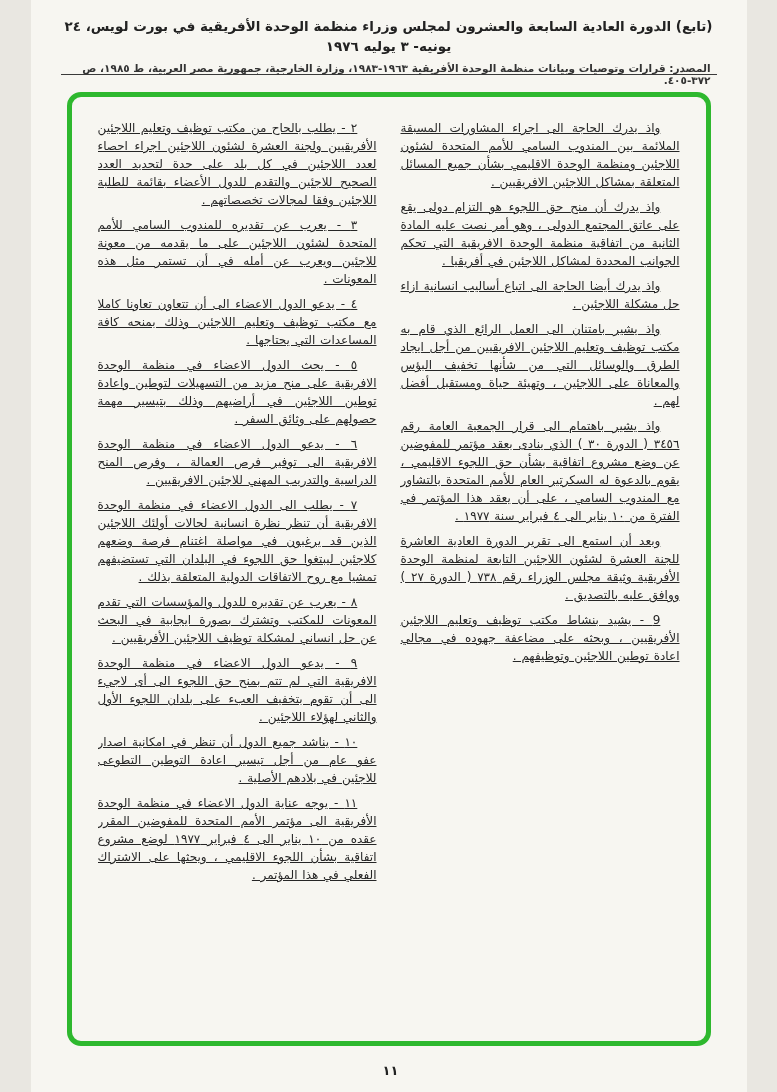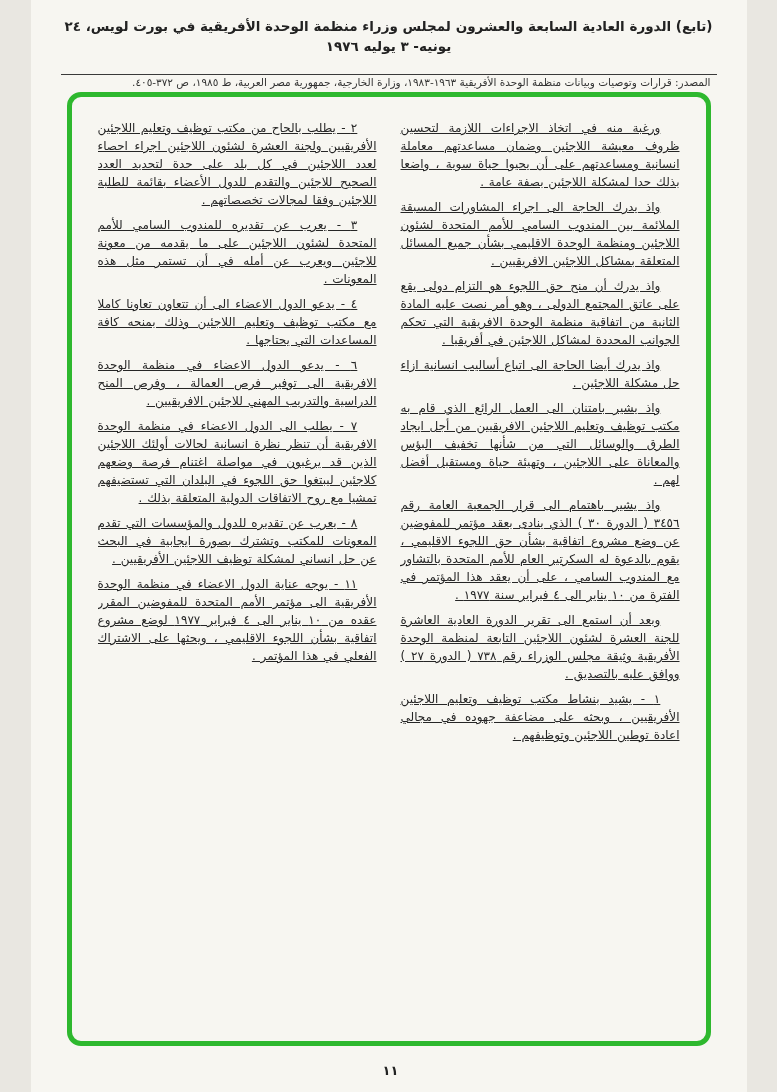--- a/index.html
+++ b/index.html
@@ -24,23 +24,23 @@
     left: 30px;
   }
   .doc-title {
     font-size: 13.5px;
     font-weight: bold;
     text-align: center;
     line-height: 1.5;
     color: #222;
   }
   .source-line {
-    margin-top: 19px;
+    margin-top: 5px;
     font-size: 10.5px;
-    font-weight: normal;
+    font-weight: bold;
     text-align: right;
     padding-right: 6px;
     color: #333;
   }
   .header-divider {
     position: absolute;
     top: 74px;
     right: 30px;
     left: 30px;
     border: 0;
@@ -99,37 +99,39 @@
   <div class="header">
     <div class="doc-title">(تابع) الدورة العادية السابعة والعشرون لمجلس وزراء منظمة الوحدة الأفريقية في بورت لويس، ٢٤ يونيه- ٣ يوليه ١٩٧٦</div>
     <div class="source-line">المصدر: قرارات وتوصيات وبيانات منظمة الوحدة الأفريقية ١٩٦٣-١٩٨٣، وزارة الخارجية، جمهورية مصر العربية، ط ١٩٨٥، ص ٣٧٢-٤٠٥.</div>
   </div>
   <hr class="header-divider">
 
   <div class="content-frame">
     <div class="columns">
 
       <div class="col">
-        <p>ورغبة منه في اتخاذ الاجراءات اللازمة لتحسين ظروف معيشة اللاجئين وضمان مساعدتهم معاملة انسانية ومساعدتهم على أن يحيوا حياة سوية ، واضعا بذلك حدا لمشكلة اللاجئين بصفة عامة .</p>
         <p>واذ يدرك الحاجة الى اجراء المشاورات المسبقة الملائمة بين المندوب السامي للأمم المتحدة لشئون اللاجئين ومنظمة الوحدة الاقليمي بشأن جميع المسائل المتعلقة بمشاكل اللاجئين الافريقيين .</p>
         <p>واذ يدرك أن منح حق اللجوء هو التزام دولى يقع على عاتق المجتمع الدولى ، وهو أمر نصت عليه المادة الثانية من اتفاقية منظمة الوحدة الافريقية التي تحكم الجوانب المحددة لمشاكل اللاجئين في أفريقيا .</p>
         <p>واذ يدرك أيضا الحاجة الى اتباع أساليب انسانية ازاء حل مشكلة اللاجئين .</p>
         <p>واذ يشير بامتنان الى العمل الرائع الذي قام به مكتب توظيف وتعليم اللاجئين الافريقيين من أجل ايجاد الطرق والوسائل التي من شأنها تخفيف البؤس والمعاناة على اللاجئين ، وتهيئة حياة ومستقبل أفضل لهم .</p>
         <p>واذ يشير باهتمام الى قرار الجمعية العامة رقم ٣٤٥٦ ( الدورة ٣٠ ) الذي ينادى بعقد مؤتمر للمفوضين عن وضع مشروع اتفاقية بشأن حق اللجوء الاقليمي ، يقوم بالدعوة له السكرتير العام للأمم المتحدة بالتشاور مع المندوب السامي ، على أن يعقد هذا المؤتمر في الفترة من ١٠ يناير الى ٤ فبراير سنة ١٩٧٧ .</p>
         <p>وبعد أن استمع الى تقرير الدورة العادية العاشرة للجنة العشرة لشئون اللاجئين التابعة لمنظمة الوحدة الأفريقية وثيقة مجلس الوزراء رقم ٧٣٨ ( الدورة ٢٧ ) ووافق عليه بالتصديق .</p>
-        <p>١ - يشيد بنشاط مكتب توظيف وتعليم اللاجئين الأفريقيين ، وبحثه على مضاعفة جهوده في مجالي اعادة توطين اللاجئين وتوظيفهم .</p>
+        <p>9 - يشيد بنشاط مكتب توظيف وتعليم اللاجئين الأفريقيين ، وبحثه على مضاعفة جهوده في مجالي اعادة توطين اللاجئين وتوظيفهم .</p>
       </div>
 
       <div class="col">
         <p>٢ - يطلب بالحاح من مكتب توظيف وتعليم اللاجئين الأفريقيين ولجنة العشرة لشئون اللاجئين اجراء احصاء لعدد اللاجئين في كل بلد على حدة لتحديد العدد الصحيح للاجئين والتقدم للدول الأعضاء بقائمة للطلبة اللاجئين وفقا لمجالات تخصصاتهم .</p>
         <p>٣ - يعرب عن تقديره للمندوب السامي للأمم المتحدة لشئون اللاجئين على ما يقدمه من معونة للاجئين ويعرب عن أمله في أن تستمر مثل هذه المعونات .</p>
         <p>٤ - يدعو الدول الاعضاء الى أن تتعاون تعاونا كاملا مع مكتب توظيف وتعليم اللاجئين وذلك بمنحه كافة المساعدات التي يحتاجها .</p>
+        <p>٥ - يحث الدول الاعضاء في منظمة الوحدة الافريقية على منح مزيد من التسهيلات لتوطين واعادة توطين اللاجئين في أراضيهم وذلك بتيسير مهمة حصولهم على وثائق السفر .</p>
         <p>٦ - يدعو الدول الاعضاء في منظمة الوحدة الافريقية الى توفير فرص العمالة ، وفرص المنح الدراسية والتدريب المهني للاجئين الافريقيين .</p>
         <p>٧ - يطلب الى الدول الاعضاء في منظمة الوحدة الافريقية أن تنظر نظرة انسانية لحالات أولئك اللاجئين الذين قد يرغبون في مواصلة اغتنام فرصة وضعهم كلاجئين ليبتغوا حق اللجوء في البلدان التي تستضيفهم تمشيا مع روح الاتفاقات الدولية المتعلقة بذلك .</p>
         <p>٨ - يعرب عن تقديره للدول والمؤسسات التي تقدم المعونات للمكتب وتشترك بصورة ايجابية في البحث عن حل انساني لمشكلة توظيف اللاجئين الأفريقيين .</p>
+        <p>٩ - يدعو الدول الاعضاء في منظمة الوحدة الافريقية التي لم تتم بمنح حق اللجوء الى أى لاجيء الى أن تقوم بتخفيف العبء على بلدان اللجوء الأول والثاني لهؤلاء اللاجئين .</p>
+        <p>١٠ - يناشد جميع الدول أن تنظر في امكانية اصدار عفو عام من أجل تيسير اعادة التوطين التطوعى للاجئين في بلادهم الأصلية .</p>
         <p>١١ - يوجه عناية الدول الاعضاء في منظمة الوحدة الأفريقية الى مؤتمر الأمم المتحدة للمفوضين المقرر عقده من ١٠ يناير الى ٤ فبراير ١٩٧٧ لوضع مشروع اتفاقية بشأن اللجوء الاقليمي ، ويحثها على الاشتراك الفعلي في هذا المؤتمر .</p>
       </div>
 
     </div>
   </div>
 
   <div class="page-number">١١</div>
 
 </div>
 

